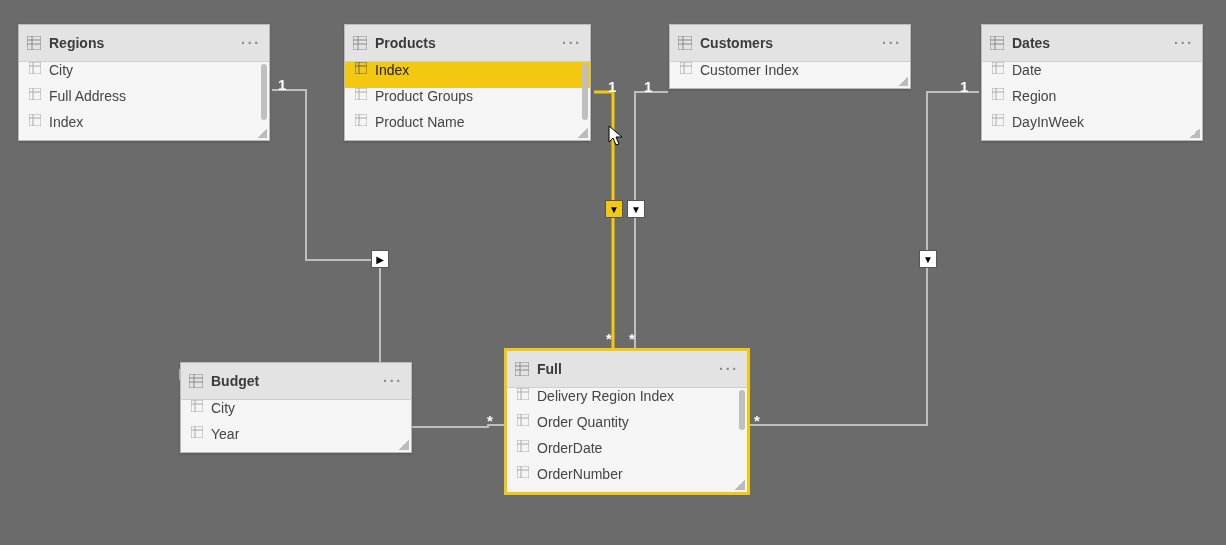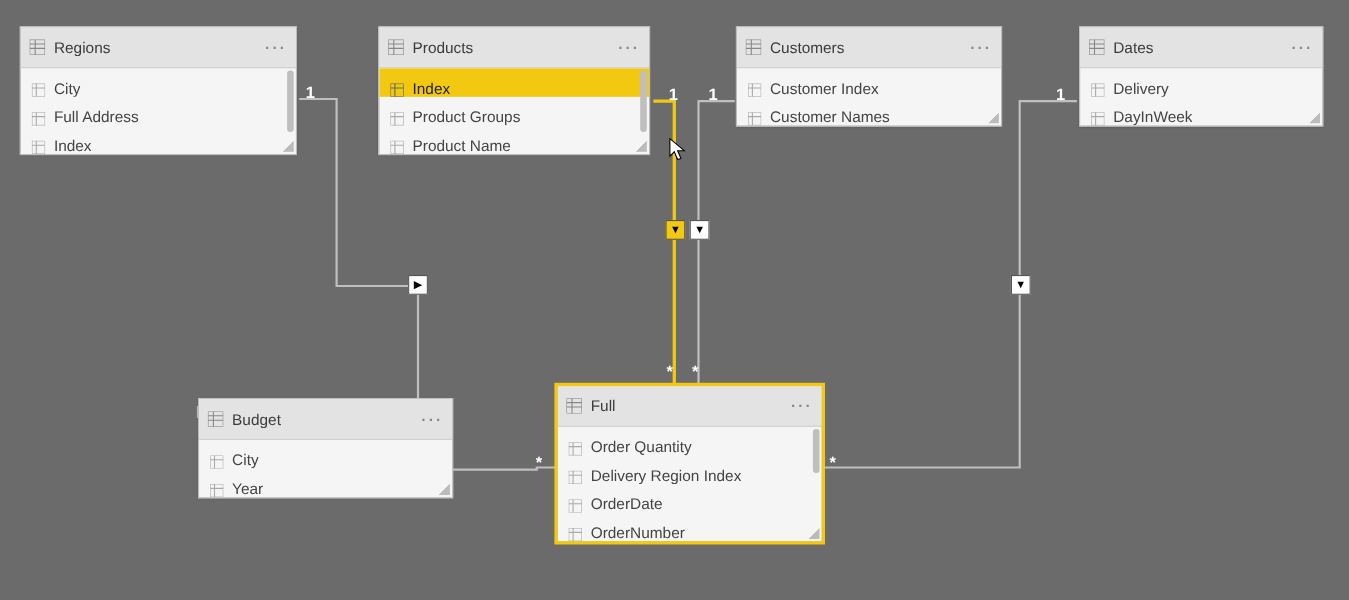--- a/index.html
+++ b/index.html
@@ -4,25 +4,25 @@
 <style>
   html,body{margin:0;padding:0;width:1226px;height:545px;background:#6b6b6b;font-family:"Segoe UI",Arial,sans-serif;font-size:14px;color:#333;overflow:hidden}
   .canvas{position:relative;width:1226px;height:545px}
   svg.wires{position:absolute;left:0;top:0;width:1226px;height:545px;pointer-events:none}
   .arrow-marker{position:absolute;width:16px;height:16px;background:#fff;border:1px solid #555;display:flex;align-items:center;justify-content:center;font-size:10px;color:#000;pointer-events:none}
   .arrow-marker.yellow{background:#f2c811}
   .card-label{position:absolute;font-weight:600;color:#fff;font-size:15px;pointer-events:none}
   .table-card{position:absolute;background:#f5f5f5;border:1px solid #bbb;box-shadow:0 1px 2px rgba(0,0,0,.2)}
   .table-card.selected{outline:3px solid #f2c811;outline-offset:-1px}
   .card-head{height:36px;background:#e3e3e3;border-bottom:1px solid #cfcfcf;display:flex;align-items:center;padding:0 8px;gap:8px}
-  .card-head .title{font-weight:400;color:#3b3b3b;flex:1;white-space:nowrap;overflow:hidden}
+  .card-head .title{font-weight:700;color:#3b3b3b;flex:1;white-space:nowrap;overflow:hidden}
   .head-icon svg{display:block}
   .dots{color:#888;letter-spacing:2px;font-weight:700;cursor:pointer}
   .fields{max-height:110px;overflow:hidden;position:relative}
-  .field-row{display:flex;align-items:flex-end;gap:8px;height:26px;padding:0 10px}
+  .field-row{display:flex;align-items:flex-start;gap:8px;height:26px;padding:0 10px}
   .field-row .fname{white-space:nowrap;overflow:hidden;color:#444}
   .field-row.hl{background:#f2c811}
   .field-row.hl .fname{color:#222;font-weight:500}
   .scroll-stub{position:absolute;right:2px;top:2px;width:6px;height:56px;background:#bfbfbf;border-radius:3px}
   .resize-grip{position:absolute;right:2px;bottom:2px;width:10px;height:10px;background:linear-gradient(135deg,transparent 50%,#bbb 50%)}
   .cursor{position:absolute;pointer-events:none}
 </style>
 </head>
 <body>
 <div class="canvas">
@@ -169,30 +169,20 @@
     <div class="field-row">
           <span class="head-icon">
             <svg width="12" height="12">
               <rect width="12" height="12" fill="none" stroke="#aaa"></rect>
               <line x1="0" y1="4" x2="12" y2="4" stroke="#aaa"></line>
               <line x1="4" y1="0" x2="4" y2="12" stroke="#aaa"></line>
             </svg>
           </span>
           <span class="fname">Customer Index</span>
         </div>
-    <div class="field-row">
-          <span class="head-icon">
-            <svg width="12" height="12">
-              <rect width="12" height="12" fill="none" stroke="#aaa"></rect>
-              <line x1="0" y1="4" x2="12" y2="4" stroke="#aaa"></line>
-              <line x1="4" y1="0" x2="4" y2="12" stroke="#aaa"></line>
-            </svg>
-          </span>
-          <span class="fname">Customer Names</span>
-        </div>
   </div>
   <div class="resize-grip"></div>
 </div>
 
 <div class="table-card" style="left:981px;top:24px;width:220px">
   <div class="card-head">
     <span class="head-icon">
           <svg width="14" height="14">
             <rect width="14" height="14" fill="none" stroke="#888"></rect>
             <line x1="0" y1="4" x2="14" y2="4" stroke="#888"></line>
@@ -205,21 +195,31 @@
   </div>
   <div class="fields">
     <div class="field-row">
           <span class="head-icon">
             <svg width="12" height="12">
               <rect width="12" height="12" fill="none" stroke="#aaa"></rect>
               <line x1="0" y1="4" x2="12" y2="4" stroke="#aaa"></line>
               <line x1="4" y1="0" x2="4" y2="12" stroke="#aaa"></line>
             </svg>
           </span>
-          <span class="fname">Delivery</span>
+          <span class="fname">Date</span>
+        </div>
+    <div class="field-row">
+          <span class="head-icon">
+            <svg width="12" height="12">
+              <rect width="12" height="12" fill="none" stroke="#aaa"></rect>
+              <line x1="0" y1="4" x2="12" y2="4" stroke="#aaa"></line>
+              <line x1="4" y1="0" x2="4" y2="12" stroke="#aaa"></line>
+            </svg>
+          </span>
+          <span class="fname">Region</span>
         </div>
     <div class="field-row">
           <span class="head-icon">
             <svg width="12" height="12">
               <rect width="12" height="12" fill="none" stroke="#aaa"></rect>
               <line x1="0" y1="4" x2="12" y2="4" stroke="#aaa"></line>
               <line x1="4" y1="0" x2="4" y2="12" stroke="#aaa"></line>
             </svg>
           </span>
           <span class="fname">DayInWeek</span>
@@ -282,31 +282,31 @@
   <div class="fields">
     <div class="scroll-stub" style="height:40px"></div>
     <div class="field-row">
           <span class="head-icon">
             <svg width="12" height="12">
               <rect width="12" height="12" fill="none" stroke="#aaa"></rect>
               <line x1="0" y1="4" x2="12" y2="4" stroke="#aaa"></line>
               <line x1="4" y1="0" x2="4" y2="12" stroke="#aaa"></line>
             </svg>
           </span>
+          <span class="fname">Delivery Region Index</span>
+        </div>
+    <div class="field-row">
+          <span class="head-icon">
+            <svg width="12" height="12">
+              <rect width="12" height="12" fill="none" stroke="#aaa"></rect>
+              <line x1="0" y1="4" x2="12" y2="4" stroke="#aaa"></line>
+              <line x1="4" y1="0" x2="4" y2="12" stroke="#aaa"></line>
+            </svg>
+          </span>
           <span class="fname">Order Quantity</span>
-        </div>
-    <div class="field-row">
-          <span class="head-icon">
-            <svg width="12" height="12">
-              <rect width="12" height="12" fill="none" stroke="#aaa"></rect>
-              <line x1="0" y1="4" x2="12" y2="4" stroke="#aaa"></line>
-              <line x1="4" y1="0" x2="4" y2="12" stroke="#aaa"></line>
-            </svg>
-          </span>
-          <span class="fname">Delivery Region Index</span>
         </div>
     <div class="field-row">
           <span class="head-icon">
             <svg width="12" height="12">
               <rect width="12" height="12" fill="none" stroke="#aaa"></rect>
               <line x1="0" y1="4" x2="12" y2="4" stroke="#aaa"></line>
               <line x1="4" y1="0" x2="4" y2="12" stroke="#aaa"></line>
             </svg>
           </span>
           <span class="fname">OrderDate</span>

